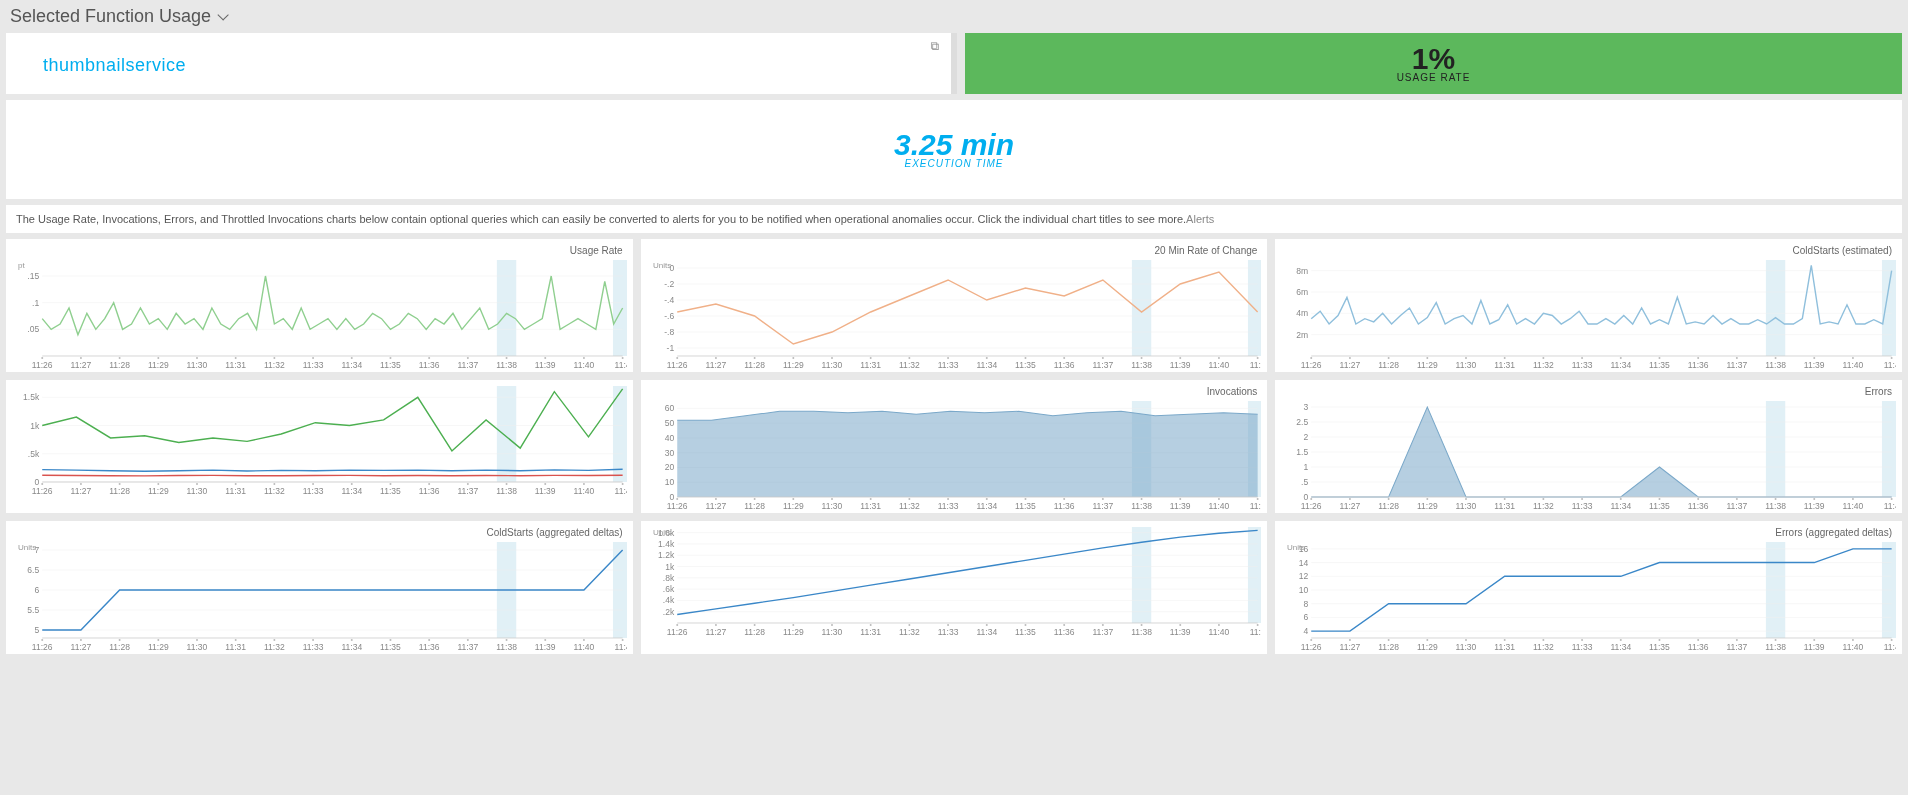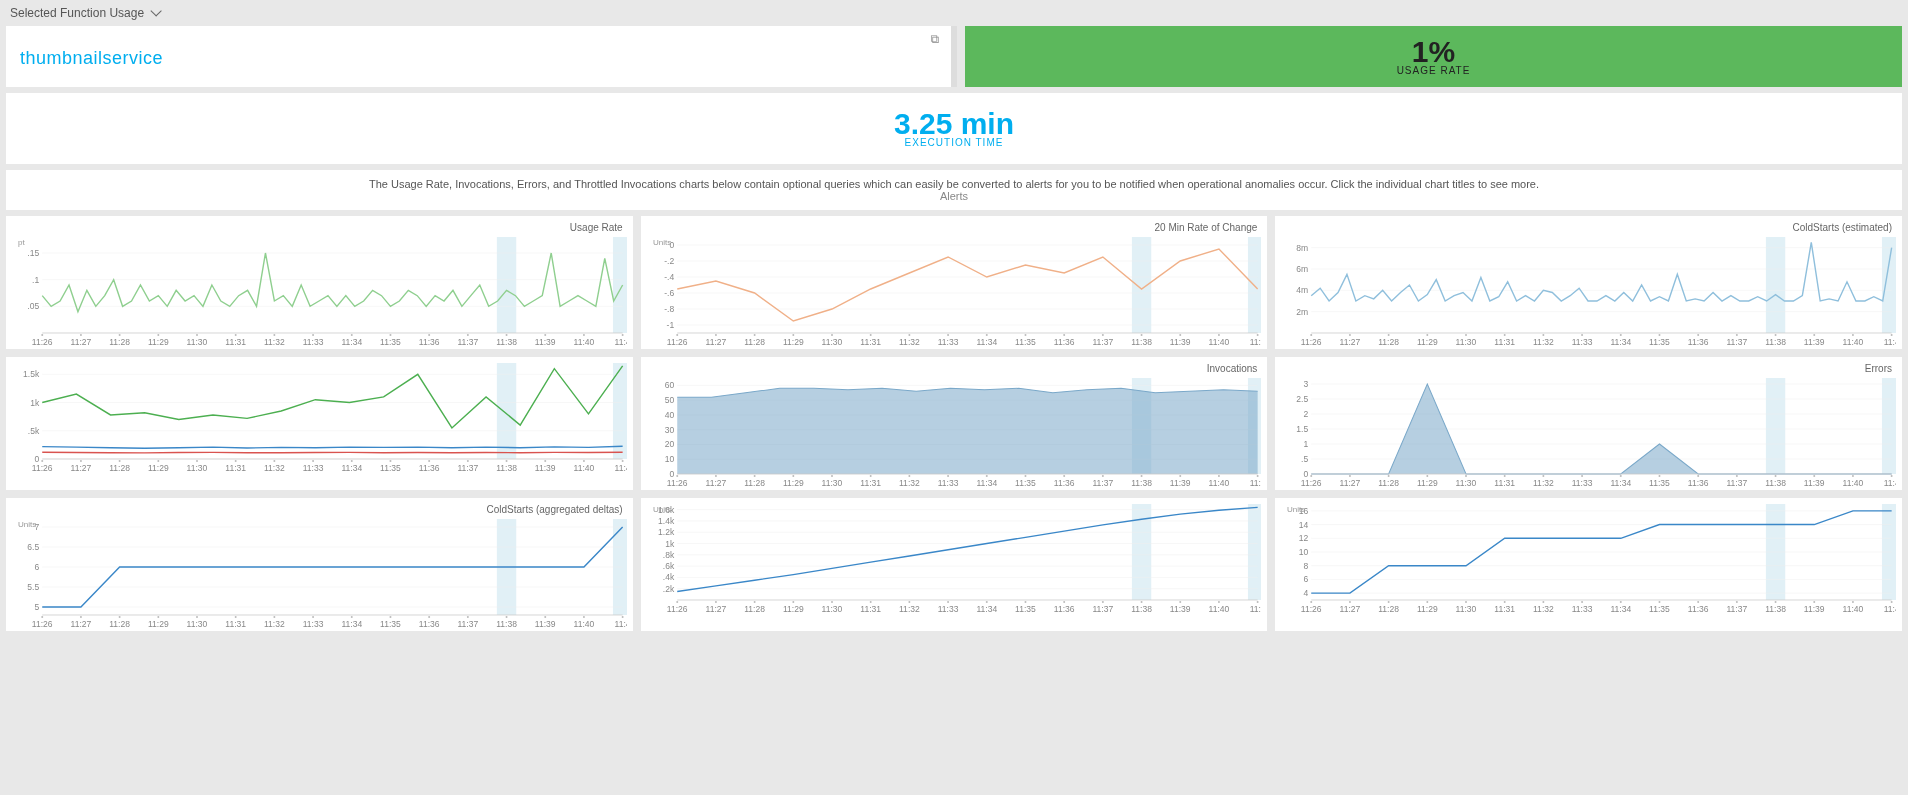--- a/index.html
+++ b/index.html
@@ -1,35 +1,35 @@
 <!DOCTYPE html>
 <html><head>
 <meta charset="utf-8">
 <style>
   * { box-sizing: border-box; margin: 0; padding: 0; }
   body { font-family: "Helvetica Neue", Arial, sans-serif; background: #e8e8e8; font-size: 12px; color: #333; }
   .page { width: 1908px; }
   .header-bar { background: #e8e8e8; padding: 6px 10px; display: flex; align-items: center; }
-  .header-title { color: #555; font-size: 12px; font-weight: 400; cursor: pointer; }
+  .header-title { color: #555; font-size: 18px; font-weight: 400; cursor: pointer; }
   .chevron { display: inline-block; margin-left: 6px; width: 8px; height: 8px; border-right: 1.5px solid #666; border-bottom: 1.5px solid #666; transform: rotate(45deg) translateY(-3px); }
   .top-row { display: flex; gap: 8px; padding: 0 6px 6px; }
   .service-card { flex: 1; background: #fff; position: relative; padding: 22px 14px 18px; border-right: 6px solid #ddd; }
-  .service-name { color: #00aeef; font-size: 18px; font-weight: 400; letter-spacing: 0.5px; }
+  .service-name { color: #00aeef; font-size: 18px; font-weight: 400; letter-spacing: 0.5px; margin-left: 23px; }
   .popout-icon { position: absolute; top: 6px; right: 12px; color: #888; font-size: 12px; cursor: pointer; }
   .usage-card { flex: 1; background: #5cb85c; color: #222; display: flex; flex-direction: column; align-items: center; justify-content: center; padding: 10px; }
   .metric-row { display: flex; gap: 8px; padding: 0 6px 6px; }
-  .metric-card { flex: 1; background: #fff; display: flex; flex-direction: column; align-items: center; justify-content: center; padding: 16px 0; }
+  .metric-card { flex: 1; background: #fff; display: flex; flex-direction: column; align-items: center; justify-content: center; padding: 30px 0; font-style: italic; }
   .metric-card.green { background: #5cb85c; color: #222; }
   .metric-value { font-size: 30px; font-weight: 700; color: #00aeef; line-height: 1; }
   .metric-card.green .metric-value { color: #222; }
   .metric-label { font-size: 10px; letter-spacing: 1px; color: #00aeef; margin-top: -2px; }
   .metric-card.green .metric-label { color: #222; }
   .usage-card .metric-value { color: #222; }
   .usage-card .metric-label { color: #222; }
-  .info-bar { background: #fff; padding: 8px 10px; margin: 0 6px 6px; display: flex; align-items: center; font-size: 11px; color: #555; flex-direction: column; }
+  .info-bar { background: #fff; padding: 8px 10px; margin: 0 6px 6px; display: flex; align-items: center; font-size: 11px; color: #555; }
   .alerts-link { color: #888; cursor: pointer; }
   .chart-grid { display: grid; grid-template-columns: repeat(3, 1fr); gap: 8px; padding: 0 6px 6px; }
   .chart-panel { background: #fff; padding: 4px 6px 2px; position: relative; }
   .chart-title { text-align: right; font-size: 10px; color: #666; padding: 2px 4px; cursor: pointer; }
   .chart-body { position: relative; height: 112px; }
   svg { display: block; }
   .tick-label { font-size: 8.5px; fill: #888; }
   .ylabel { font-size: 8px; fill: #999; }
   .highlight-band { fill: #cde6f0; opacity: 0.6; }
 </style>
@@ -498,20 +498,21 @@
             <circle cx="529.2" cy="100" r="1" fill="#bbb"></circle>
             <text x="567.6" y="110" text-anchor="middle" class="tick-label">11:40</text>
             <circle cx="567.6" cy="100" r="1" fill="#bbb"></circle>
             <text x="606" y="110" text-anchor="middle" class="tick-label">11:4</text>
             <circle cx="606" cy="100" r="1" fill="#bbb"></circle>
             <line x1="30" x2="606" y1="98" y2="98" stroke="#ccc" stroke-width="0.8"></line>
           </svg>
         </div>
       </div>
       <div class="chart-panel">
+        <div class="chart-title">Errors (aggregated deltas)</div>
         <div class="chart-body">
           <svg width="100%" height="112" viewBox="0 0 610 112" preserveAspectRatio="none">
             <rect class="highlight-band" x="481.19999999999993" y="2" width="19.2" height="96"></rect>
             <rect class="highlight-band" x="596.4" y="2" width="19.2" height="96"></rect>
             <line x1="30" x2="606" y1="91.14285714285714" y2="91.14285714285714" stroke="#eee" stroke-width="0.5"></line>
             <text x="27" y="94.14285714285714" text-anchor="end" class="tick-label">4</text>
             <line x1="30" x2="606" y1="77.42857142857143" y2="77.42857142857143" stroke="#eee" stroke-width="0.5"></line>
             <text x="27" y="80.42857142857143" text-anchor="end" class="tick-label">6</text>
             <line x1="30" x2="606" y1="63.714285714285715" y2="63.714285714285715" stroke="#eee" stroke-width="0.5"></line>
             <text x="27" y="66.71428571428572" text-anchor="end" class="tick-label">8</text>

